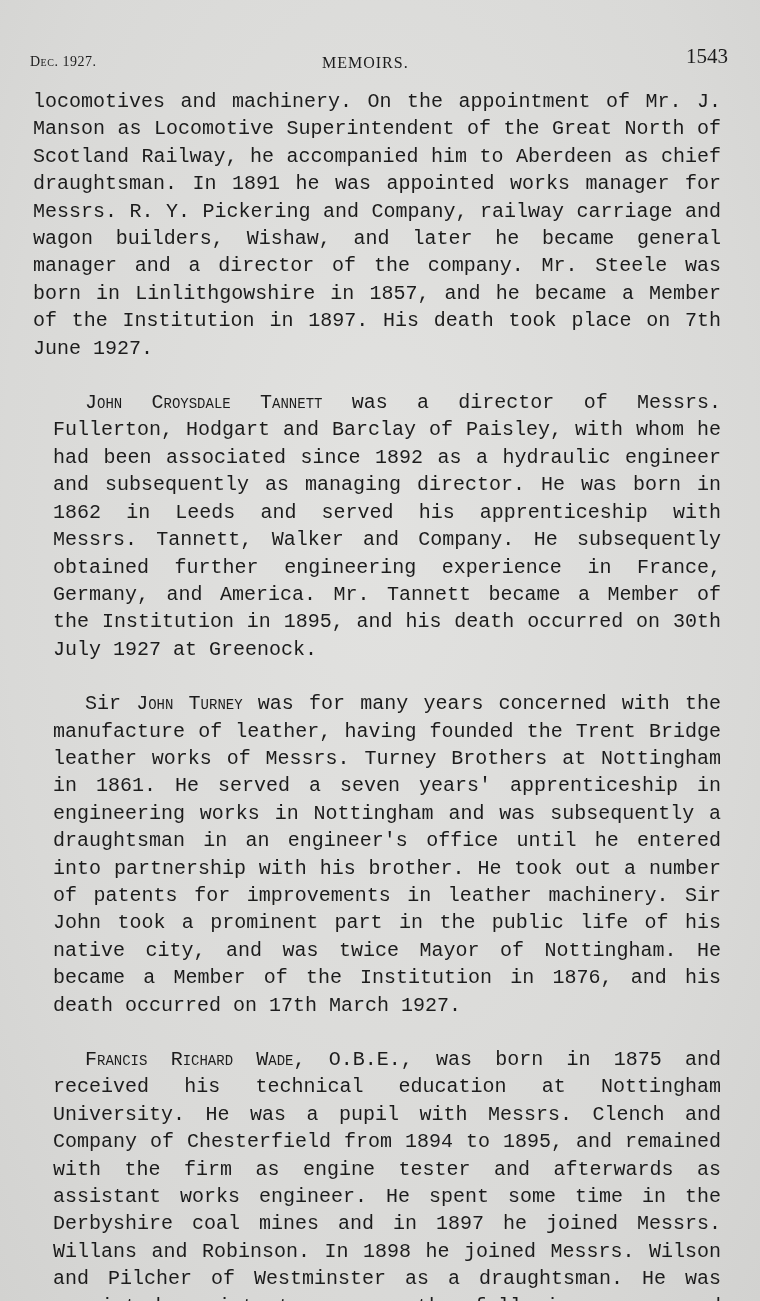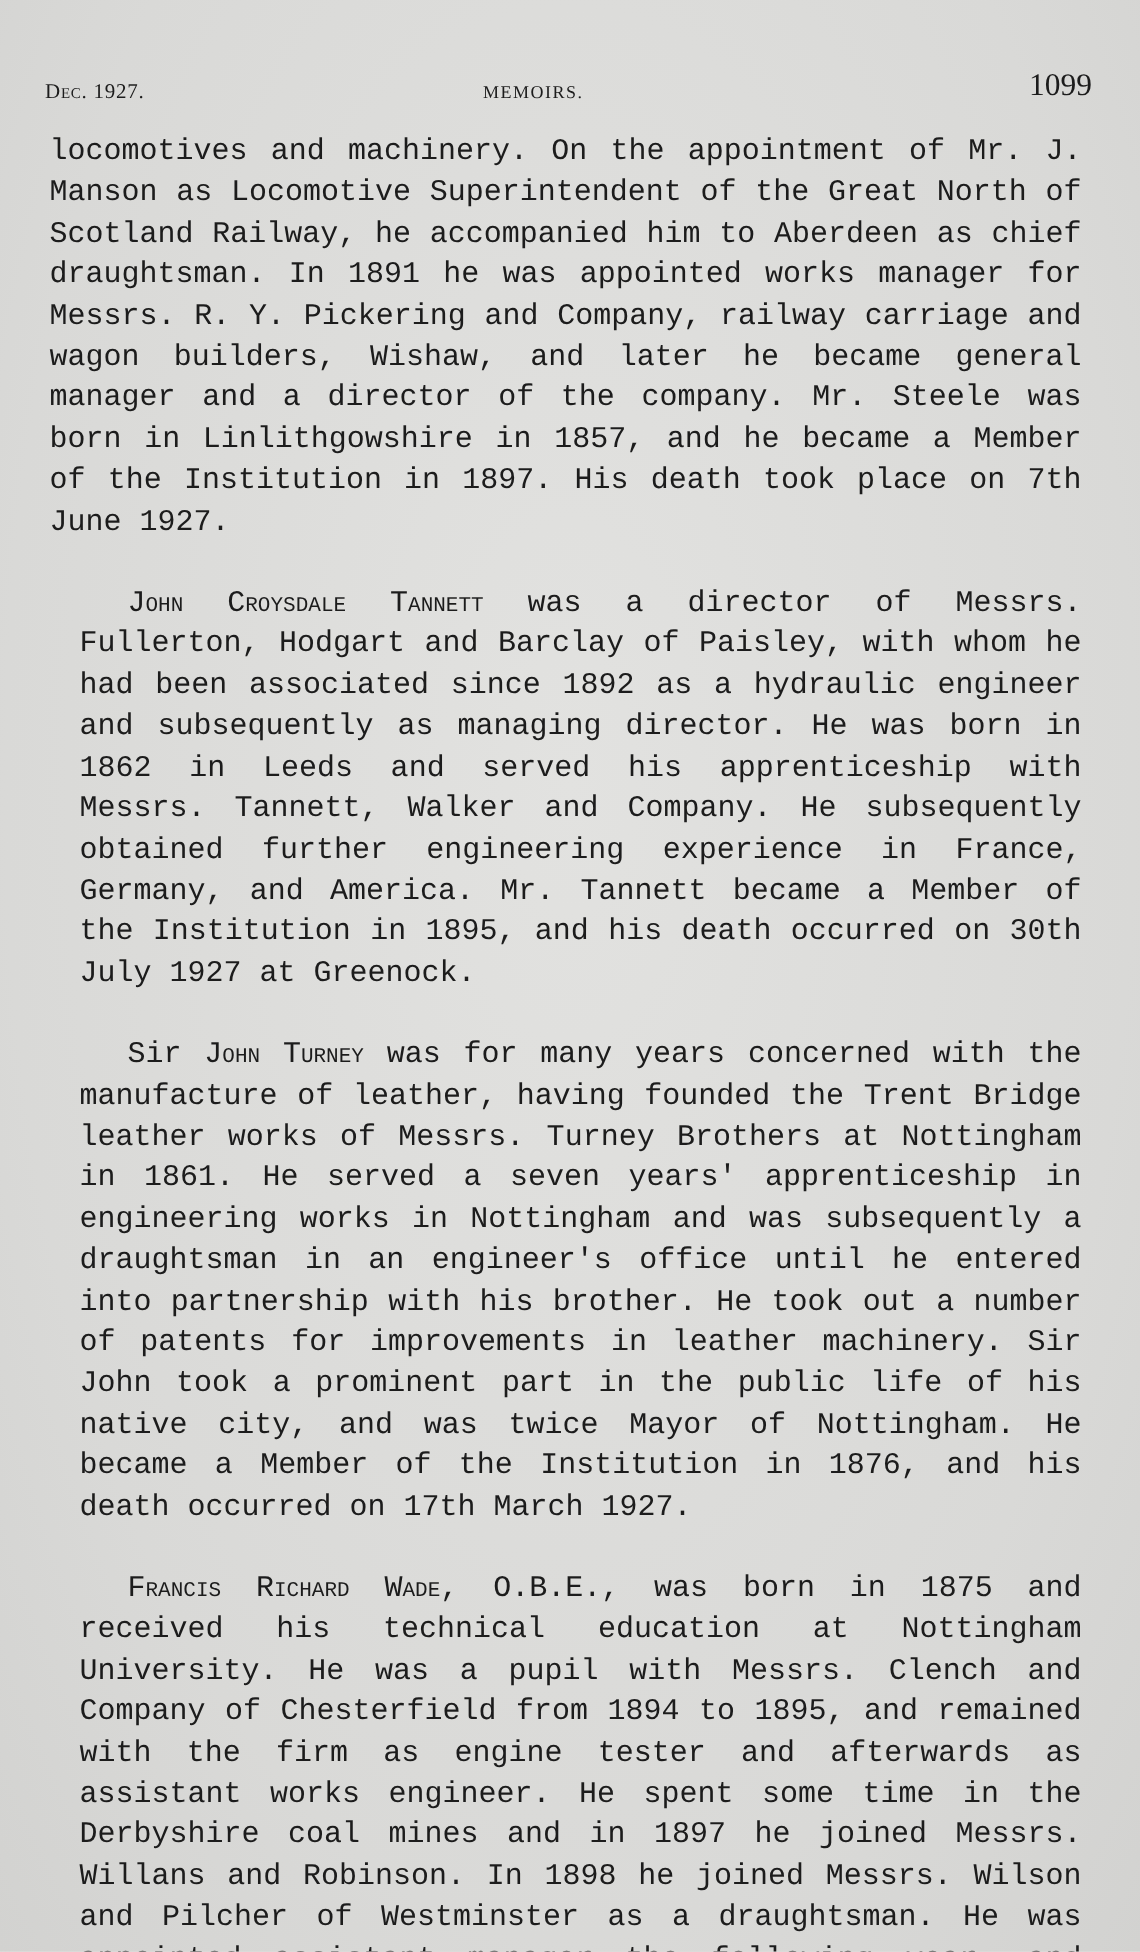--- a/index.html
+++ b/index.html
@@ -33,21 +33,21 @@
       left: 0;
       top: 10px;
       font-size: 14px;
       letter-spacing: 0.5px;
       font-variant: small-caps;
     }
     .rh-center {
       position: absolute;
       left: 292px;
       top: 10px;
-      font-size: 12px;
+      font-size: 16px;
       letter-spacing: 1px;
     }
     .rh-right {
       position: absolute;
       right: 0;
       top: 0;
       font-size: 21px;
     }
     .body-text {
       position: absolute;
@@ -86,21 +86,21 @@
     }
   </style>
 </head>
 <body>
 
 <div class="page">
 
   <div class="running-head">
     <span class="rh-left">Dec. 1927.</span>
     <span class="rh-center">MEMOIRS.</span>
-    <span class="rh-right">1099</span>
+    <span class="rh-right">1543</span>
   </div>
 
   <div class="body-text">
     <p class="para">
       <span>locomotives and machinery. On the appointment of Mr. J. Manson as Locomotive Superintendent of the Great North of Scotland Railway, he accompanied him to Aberdeen as chief draughtsman. In 1891 he was appointed works manager for Messrs. R. Y. Pickering and Company, railway carriage and wagon builders, Wishaw, and later he became general manager and a director of the company. Mr. Steele was born in Linlithgowshire in 1857, and he became a Member of the Institution in 1897. His death took place on 7th June 1927.</span>
     </p>
 
     <p class="para indent">
       <span></span><span class="sc">John Croysdale Tannett</span><span> was a director of Messrs. Fullerton, Hodgart and Barclay of Paisley, with whom he had been associated since 1892 as a hydraulic engineer and subsequently as managing director. He was born in 1862 in Leeds and served his apprenticeship with Messrs. Tannett, Walker and Company. He subsequently obtained further engineering experience in France, Germany, and America. Mr. Tannett became a Member of the Institution in 1895, and his death occurred on 30th July 1927 at Greenock.</span>
     </p>

